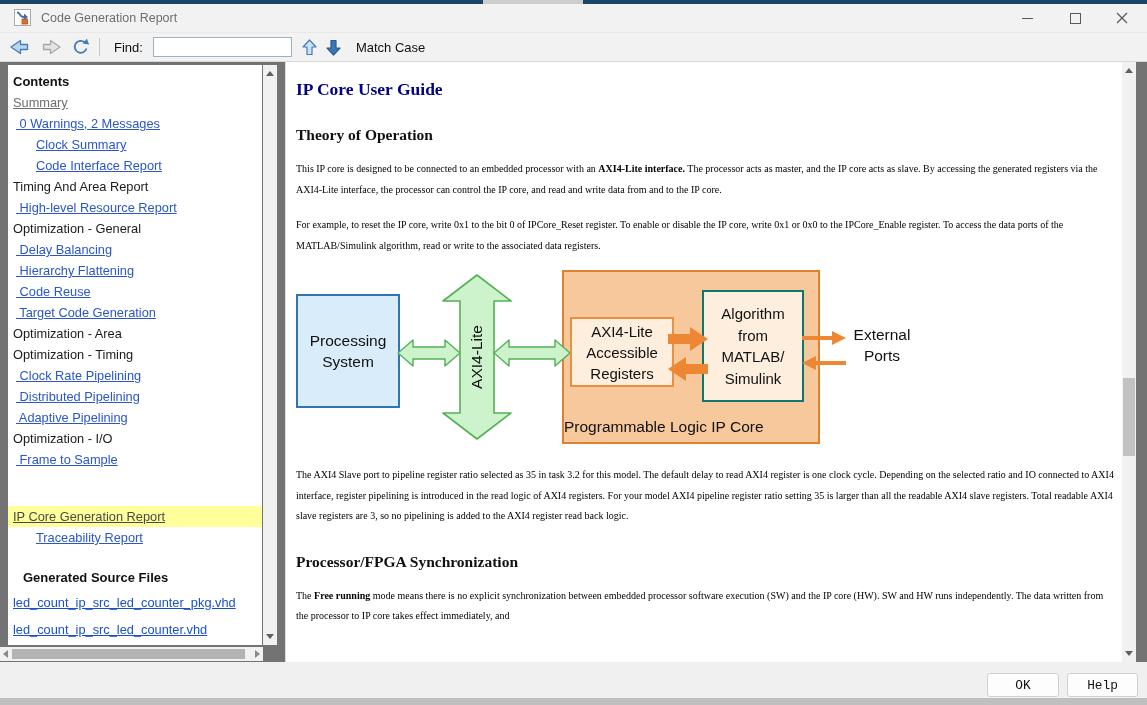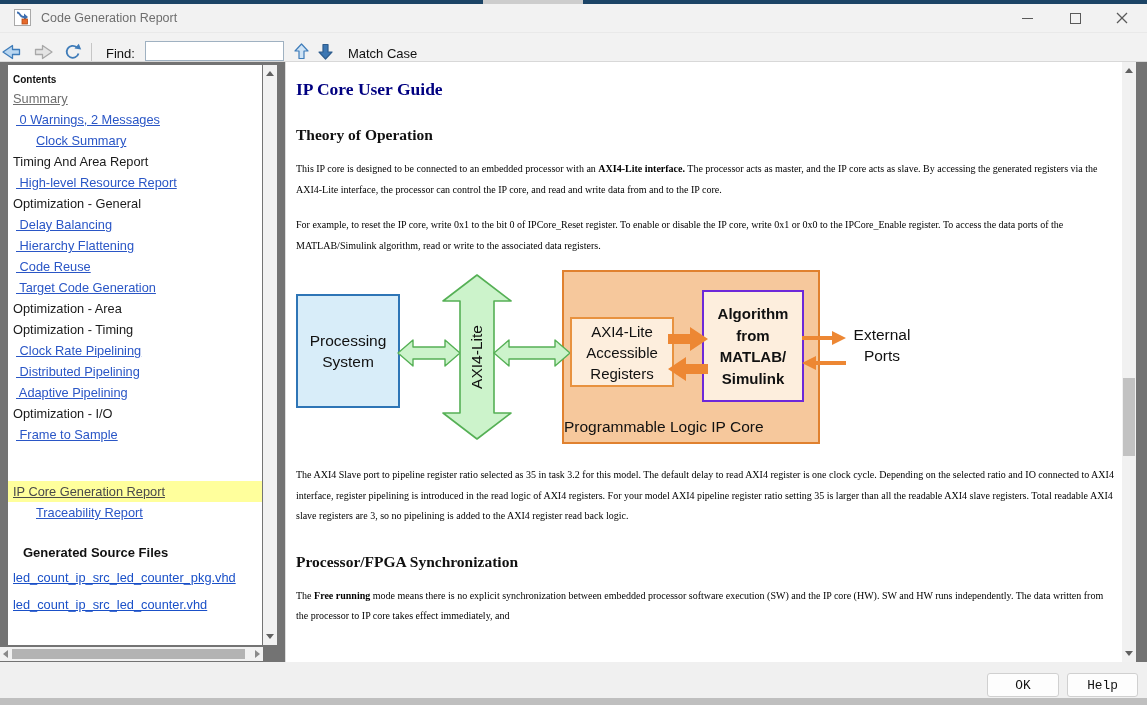--- a/index.html
+++ b/index.html
@@ -13,31 +13,31 @@
   
   .titlebar{position:absolute;top:4px;left:0;right:0;height:28px;background:#f2f2f2;}
   .app-icon{position:absolute;left:14px;top:5px;width:17px;height:17px;}
   .title-text{position:absolute;left:41px;top:7px;font-size:12.5px;color:#6e6e6e;}
   .win-btn{position:absolute;top:0;width:46px;height:28px;display:flex;align-items:center;justify-content:center;cursor:default;}
   .wb-min{left:1004px;} .wb-max{left:1052px;} .wb-close{left:1099px;}
 
   
   .toolbar{position:absolute;top:32px;left:0;right:0;height:30px;background:#f2f2f2;
            border-top:1px solid #e9e9e9;border-bottom:1px solid #d8d8d8;
-           display:flex;align-items:flex-end;box-sizing:border-box;}
+           display:flex;align-items:center;padding-left:8px;box-sizing:border-box;}
   .tb-ico{display:flex;align-items:center;justify-content:center;}
   .tb-sep{width:1px;height:18px;background:#c6c6c6;margin:0 14px 0 4px;}
   .find-label{font-size:13px;color:#111;margin-right:10px;}
   .find-input{width:131px;height:18px;border:1px solid #9fb1c1;background:#fff;margin-right:9px;
               font-size:12px;padding:0 3px;outline:none;}
   .match-case{font-size:13px;color:#111;margin-left:14px;}
 
   
   .sidebar{position:absolute;left:8px;top:65px;width:254px;height:580px;background:#fff;overflow:hidden;}
-  .sb-title{font-weight:bold;font-size:10px;color:#111;padding:9px 0 3px 5px;}
+  .sb-title{font-weight:bold;font-size:13px;color:#111;padding:9px 0 3px 5px;}
   .sb-row{font-size:12.8px;height:21px;line-height:21px;padding-left:5px;white-space:pre;overflow:hidden;}
   .sb-row.indent{padding-left:8px;}
   .sb-link{color:#2a56c6;text-decoration:underline;cursor:pointer;padding-left:28px;}
   .sb-visited{color:#6e6e6e;text-decoration:underline;cursor:pointer;}
   .sb-text{color:#1a1a1a;}
   .sb-selected{background:#ffff9c;color:#4a4a4a;text-decoration:underline;cursor:pointer;margin-top:36px;}
   .sb-gen-title{font-weight:bold;font-size:13px;color:#111;padding:22px 0 4px 15px;}
   .sb-file{font-size:12.8px;height:27px;line-height:27px;padding-left:5px;color:#1a50c8;
            text-decoration:underline;white-space:pre;overflow:hidden;cursor:pointer;}
 
@@ -67,21 +67,21 @@
   
   .diagram{position:relative;height:182px;margin:12px 0 0 0;
            font-family:"Liberation Sans",sans-serif;font-size:15px;color:#111;}
   .d-abs{position:absolute;}
   .d-box{position:absolute;display:flex;align-items:center;justify-content:center;text-align:center;
          white-space:pre-line;box-sizing:border-box;line-height:21px;}
   .d-ps{left:0;top:26px;width:104px;height:114px;background:#d8edf9;border:2px solid #2e75b6;font-size:15.5px;}
   .d-plc{left:266px;top:2px;width:258px;height:174px;background:#f6c89c;border:2px solid #e0812f;box-sizing:border-box;position:absolute;}
   .d-plc-label{position:absolute;left:0;right:0;bottom:6px;font-size:15.5px;}
   .d-reg{left:274px;top:49px;width:104px;height:70px;background:#fdeedd;border:2px solid #e8923f;font-size:15px;line-height:21px;}
-  .d-alg{left:406px;top:22px;width:102px;height:112px;background:#fdeedd;border:2px solid #6d28d9;font-size:15px;line-height:21.5px;font-weight:bold;}
+  .d-alg{left:406px;top:22px;width:102px;height:112px;background:#fdeedd;border:2px solid #0f766e;font-size:15px;line-height:21.5px;}
   .d-ext{position:absolute;left:548px;top:56px;width:76px;text-align:center;line-height:21px;
          white-space:pre-line;font-size:15.5px;}
 
   
   .bottombar{position:absolute;left:0;top:662px;width:100%;height:36px;background:#f0f0f0;}
   .btn{position:absolute;top:11px;height:24px;background:#fdfdfd;border:1px solid #d0d0d0;border-radius:3px;
        font-size:12.8px;font-family:Liberation Mono, monospace;color:#111;cursor:pointer;
        display:flex;align-items:center;justify-content:center;box-sizing:border-box;}
   .btn-ok{left:987px;width:72px;}
   .btn-help{left:1067px;width:71px;}
@@ -152,20 +152,21 @@
     </div>
     <span class="match-case">Match Case</span>
   </div>
 
   <div class="sidebar">
     <div class="sb-title">Contents</div>
     <div>
         <div class="sb-row sb-visited">Summary</div>
         <div class="sb-row indent sb-link"> 0 Warnings, 2 Messages</div>
         <div class="sb-row sb-link">Clock Summary</div>
+        <div class="sb-row sb-link">Code Interface Report</div>
         <div class="sb-row sb-text">Timing And Area Report</div>
         <div class="sb-row indent sb-link"> High-level Resource Report</div>
         <div class="sb-row sb-text">Optimization - General</div>
         <div class="sb-row indent sb-link"> Delay Balancing</div>
         <div class="sb-row indent sb-link"> Hierarchy Flattening</div>
         <div class="sb-row indent sb-link"> Code Reuse</div>
         <div class="sb-row indent sb-link"> Target Code Generation</div>
         <div class="sb-row sb-text">Optimization - Area</div>
         <div class="sb-row sb-text">Optimization - Timing</div>
         <div class="sb-row indent sb-link"> Clock Rate Pipelining</div>

